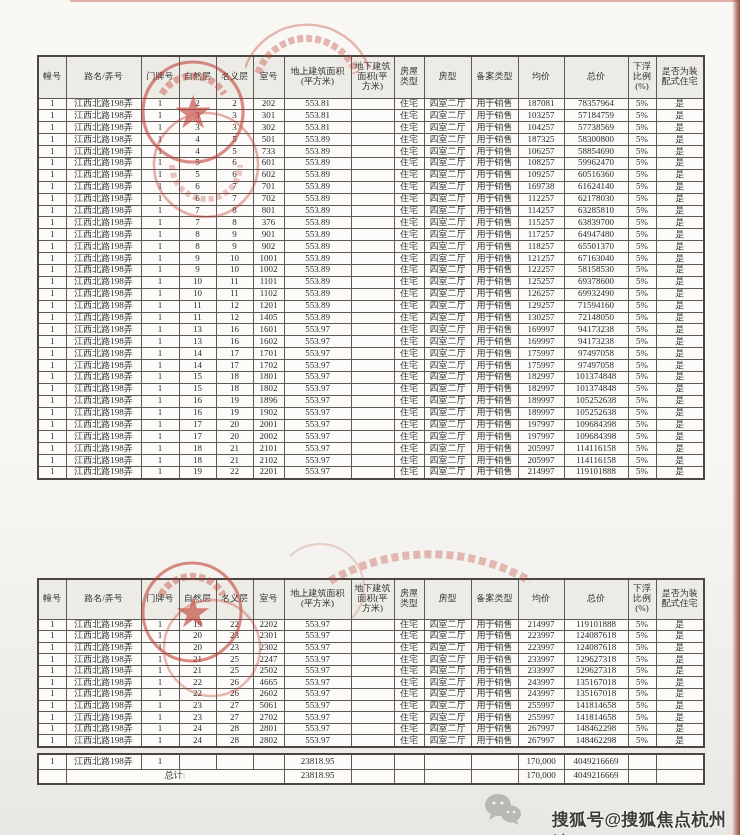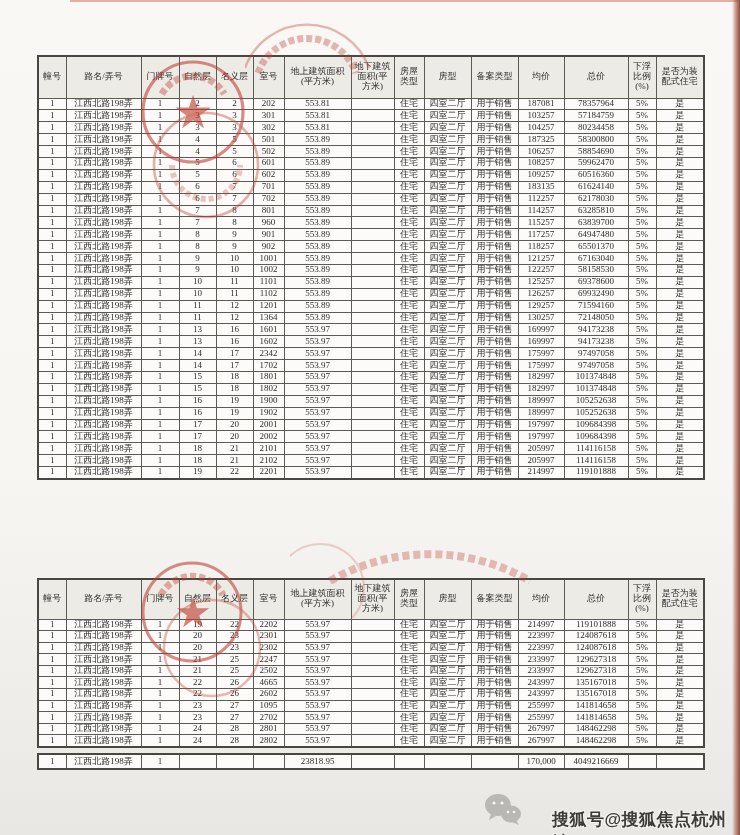--- a/index.html
+++ b/index.html
@@ -128,21 +128,21 @@
           <td>1</td>
           <td>3</td>
           <td>3</td>
           <td>302</td>
           <td>553.81</td>
           <td></td>
           <td>住宅</td>
           <td>四室二厅</td>
           <td>用于销售</td>
           <td>104257</td>
-          <td class="num">80234458</td>
+          <td class="num">57738569</td>
           <td>5%</td>
           <td>是</td>
         </tr>
         <tr>
           <td>1</td>
           <td>江西北路198弄</td>
           <td>1</td>
           <td>4</td>
           <td>5</td>
           <td>501</td>
@@ -155,21 +155,21 @@
           <td class="num">58300800</td>
           <td>5%</td>
           <td>是</td>
         </tr>
         <tr>
           <td>1</td>
           <td>江西北路198弄</td>
           <td>1</td>
           <td>4</td>
           <td>5</td>
-          <td>502</td>
+          <td>733</td>
           <td>553.89</td>
           <td></td>
           <td>住宅</td>
           <td>四室二厅</td>
           <td>用于销售</td>
           <td>106257</td>
           <td class="num">58854690</td>
           <td>5%</td>
           <td>是</td>
         </tr>
@@ -212,21 +212,21 @@
           <td>江西北路198弄</td>
           <td>1</td>
           <td>6</td>
           <td>7</td>
           <td>701</td>
           <td>553.89</td>
           <td></td>
           <td>住宅</td>
           <td>四室二厅</td>
           <td>用于销售</td>
-          <td>183135</td>
+          <td>169738</td>
           <td class="num">61624140</td>
           <td>5%</td>
           <td>是</td>
         </tr>
         <tr>
           <td>1</td>
           <td>江西北路198弄</td>
           <td>1</td>
           <td>6</td>
           <td>7</td>
@@ -257,21 +257,21 @@
           <td class="num">63285810</td>
           <td>5%</td>
           <td>是</td>
         </tr>
         <tr>
           <td>1</td>
           <td>江西北路198弄</td>
           <td>1</td>
           <td>7</td>
           <td>8</td>
-          <td>960</td>
+          <td>376</td>
           <td>553.89</td>
           <td></td>
           <td>住宅</td>
           <td>四室二厅</td>
           <td>用于销售</td>
           <td>115257</td>
           <td class="num">63839700</td>
           <td>5%</td>
           <td>是</td>
         </tr>
@@ -393,21 +393,21 @@
           <td class="num">71594160</td>
           <td>5%</td>
           <td>是</td>
         </tr>
         <tr>
           <td>1</td>
           <td>江西北路198弄</td>
           <td>1</td>
           <td>11</td>
           <td>12</td>
-          <td>1364</td>
+          <td>1405</td>
           <td>553.89</td>
           <td></td>
           <td>住宅</td>
           <td>四室二厅</td>
           <td>用于销售</td>
           <td>130257</td>
           <td class="num">72148050</td>
           <td>5%</td>
           <td>是</td>
         </tr>
@@ -444,21 +444,21 @@
           <td class="num">94173238</td>
           <td>5%</td>
           <td>是</td>
         </tr>
         <tr>
           <td>1</td>
           <td>江西北路198弄</td>
           <td>1</td>
           <td>14</td>
           <td>17</td>
-          <td>2342</td>
+          <td>1701</td>
           <td>553.97</td>
           <td></td>
           <td>住宅</td>
           <td>四室二厅</td>
           <td>用于销售</td>
           <td>175997</td>
           <td class="num">97497058</td>
           <td>5%</td>
           <td>是</td>
         </tr>
@@ -512,21 +512,21 @@
           <td class="num">101374848</td>
           <td>5%</td>
           <td>是</td>
         </tr>
         <tr>
           <td>1</td>
           <td>江西北路198弄</td>
           <td>1</td>
           <td>16</td>
           <td>19</td>
-          <td>1900</td>
+          <td>1896</td>
           <td>553.97</td>
           <td></td>
           <td>住宅</td>
           <td>四室二厅</td>
           <td>用于销售</td>
           <td>189997</td>
           <td class="num">105252638</td>
           <td>5%</td>
           <td>是</td>
         </tr>
@@ -798,21 +798,21 @@
           <td class="num">135167018</td>
           <td>5%</td>
           <td>是</td>
         </tr>
         <tr>
           <td>1</td>
           <td>江西北路198弄</td>
           <td>1</td>
           <td>23</td>
           <td>27</td>
-          <td>1095</td>
+          <td>5061</td>
           <td>553.97</td>
           <td></td>
           <td>住宅</td>
           <td>四室二厅</td>
           <td>用于销售</td>
           <td>255997</td>
           <td class="num">141814658</td>
           <td>5%</td>
           <td>是</td>
         </tr>
@@ -899,20 +899,33 @@
           <td>23818.95</td>
           <td></td>
           <td></td>
           <td></td>
           <td></td>
           <td>170,000</td>
           <td class="num">4049216669</td>
           <td></td>
           <td></td>
         </tr>
+        <tr>
+          <td></td>
+          <td colspan="5">总计:</td>
+          <td>23818.95</td>
+          <td></td>
+          <td></td>
+          <td></td>
+          <td></td>
+          <td>170,000</td>
+          <td class="num">4049216669</td>
+          <td></td>
+          <td></td>
+        </tr>
       </tbody>
   </table>
 
   <svg class="stamp" style="left:130px;top:40px" width="230" height="195" viewBox="0 0 230 195">
     <circle cx="63" cy="72" r="50" fill="none" stroke="#bf3b2f" stroke-width="3.2" opacity=".8"></circle>
     <circle cx="76" cy="125" r="52" fill="none" stroke="#bf3b2f" stroke-width="2.6" opacity=".55"></circle>
     <path d="M31.8 54 A36 36 0 0 1 94.2 54" fill="none" stroke="#bf3b2f" stroke-width="7" stroke-dasharray="6 3" opacity=".55"></path>
     <path d="M42 125 A34 34 0 0 0 110 125" fill="none" stroke="#bf3b2f" stroke-width="6" stroke-dasharray="5 3" opacity=".4"></path>
     <text x="63" y="88" text-anchor="middle" font-size="46" fill="#bf3b2f" opacity=".85">★</text>
   </svg>

